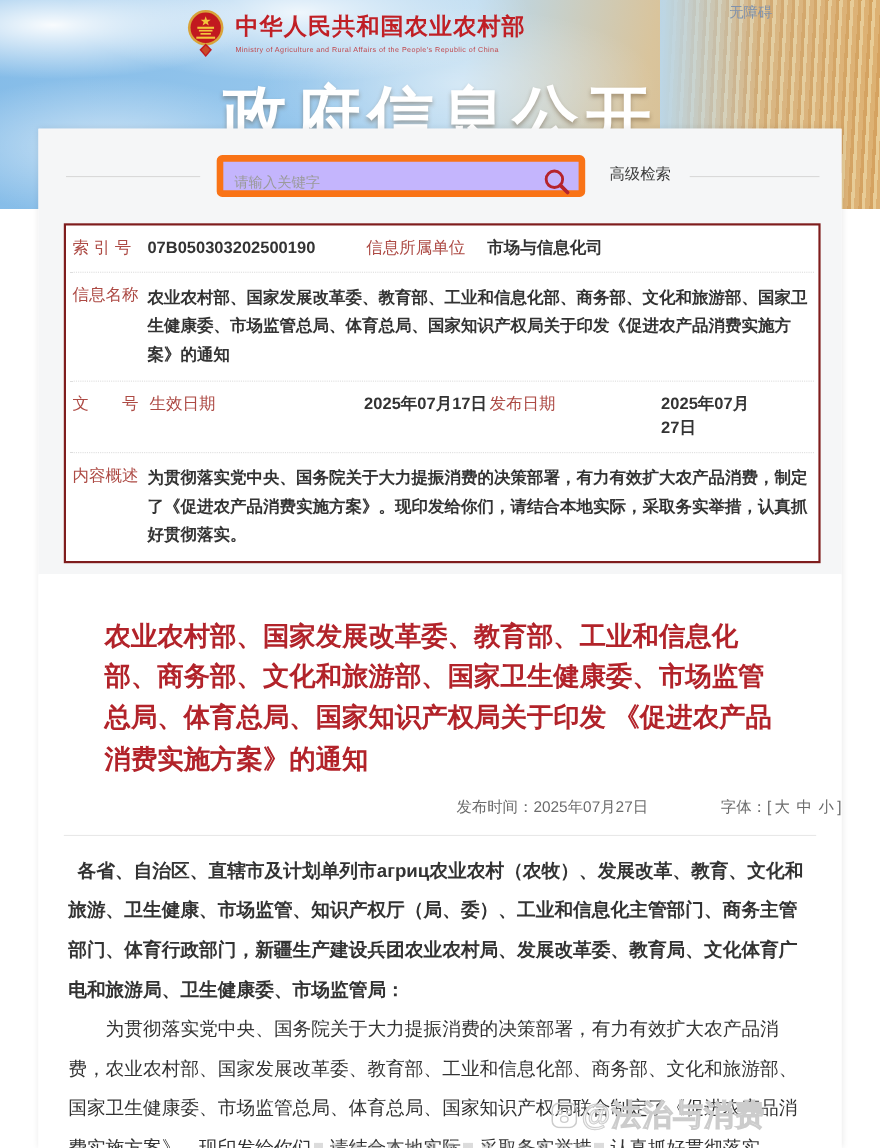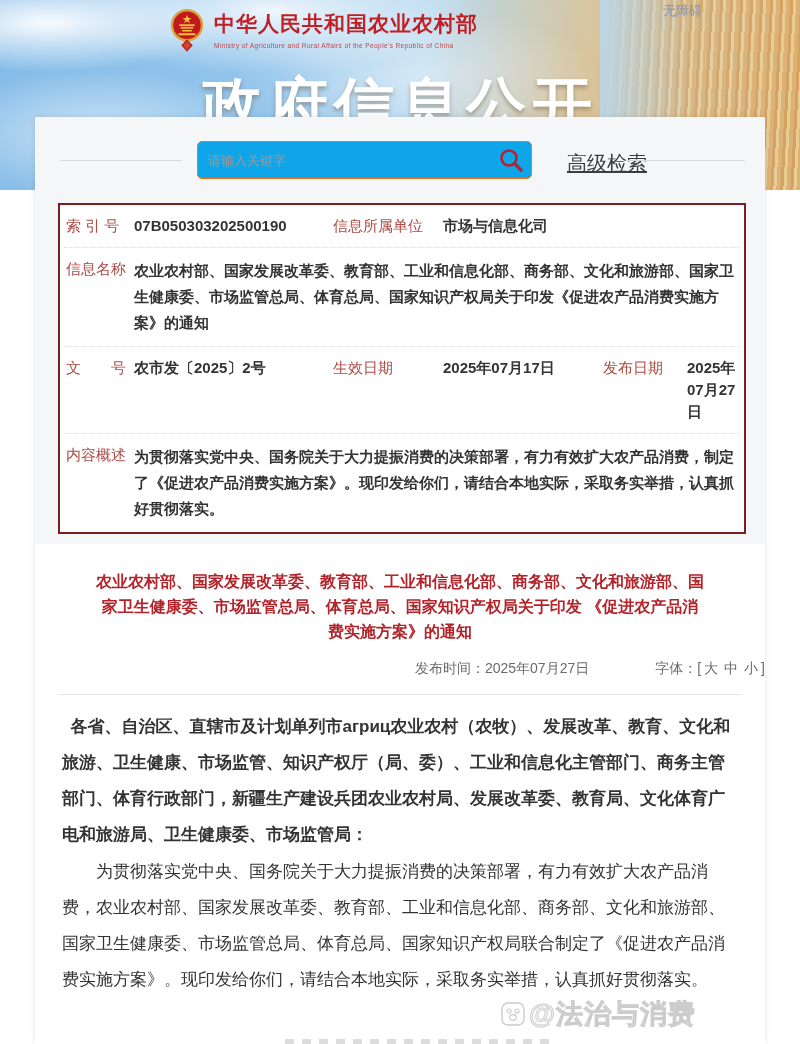--- a/index.html
+++ b/index.html
@@ -35,44 +35,44 @@
   .card { position:absolute; left:35px; top:117px; width:730px; height:927px;
     background:#fff; box-shadow:0 0 6px rgba(0,0,0,.10); }
   .top-section { background:#f5f6f7; padding:24px 0 10px; }
 
   
   .search-row { position:relative; height:40px; margin-bottom:22px; }
   .hline { position:absolute; top:19px; height:1px; background:#d9d9d9; }
   .hline.left { left:25px; width:122px; }
   .hline.right { right:20px; width:118px; }
   .search-box { position:absolute; left:162px; top:0; width:335px; height:38px;
-    background:#0ea5e9; border:1px solid #f97316; border-radius:5px; }
+    background:#c4b5fd; border:6px solid #f97316; border-radius:5px; }
   .search-input { position:absolute; left:10px; top:0; width:280px; height:36px; border:none;
     outline:none; font-size:13px; color:#333; background:transparent;
     font-family:"Liberation Sans","DejaVu Sans",sans-serif; }
   .search-input::placeholder { color:#9a9a9a; }
   .search-btn { position:absolute; right:6px; top:5px; width:28px; height:28px; border:none;
     background:transparent; cursor:pointer; }
-  .advanced { position:absolute; left:532px; top:9px; font-size:20px; color:#3d3d3d; cursor:pointer;text-decoration:underline; }
+  .advanced { position:absolute; left:519px; top:9px; font-size:14px; color:#3d3d3d; cursor:pointer; }
 
   
   .meta-table { margin:0 19px 0 23px; background:#fff; border:2px solid #7f1d1d; padding:0 4px; }
   .m-row { display:grid; align-items:start; padding:10px 0; border-bottom:1px dotted #ddd; }
   .m-row:last-child { border-bottom:none; }
   .m-row.r1 { grid-template-columns:70px 197px 112px 1fr; }
   .m-row.r2 { grid-template-columns:70px 1fr; }
   .m-row.r3 { grid-template-columns:70px 197px 112px 158px 86px 1fr; }
   .m-row.r4 { grid-template-columns:70px 1fr; }
   .m-label { font-size:15px; color:#ad4a44; padding-left:2px; line-height:22px; white-space:nowrap; }
   .m-val { font-size:15px; color:#333; line-height:22px;font-weight:bold; }
   .m-val.multi { line-height:26px; padding-right:6px; }
 
   
   .article { padding:20px 0 0; background:#fff; }
-  .a-title { width:610px; margin:6px auto 0; text-align:center; font-size:16px; font-weight:bold;
+  .a-title { width:610px; margin:18px auto 0; font-size:24px; font-weight:bold;
     color:#b2232a; line-height:1.55; }
   .a-meta { margin-top:16px; text-align:right; font-size:14px; color:#6b6b6b; }
   .a-meta .gap { display:inline-block; width:66px; }
   .a-meta .fs { cursor:pointer; margin:0 3px; }
   .a-sep { border:none; border-top:1px solid #e8e8e8; margin:16px 23px 0; }
   .a-body { padding:14px 26px 0 27px; font-size:17px; color:#333; line-height:2.12; }
   .a-body p.p1 { text-indent:.5em;font-weight:bold; }
   .a-body p.p2 { text-indent:2em; }
 
   
@@ -136,21 +136,20 @@
           <span class="m-val">07B050303202500190</span>
           <span class="m-label">信息所属单位</span>
           <span class="m-val">市场与信息化司</span>
         </div>
         <div class="m-row r2">
           <span class="m-label">信息名称</span>
           <span class="m-val multi">农业农村部、国家发展改革委、教育部、工业和信息化部、商务部、文化和旅游部、国家卫生健康委、市场监管总局、体育总局、国家知识产权局关于印发《促进农产品消费实施方案》的通知</span>
         </div>
         <div class="m-row r3">
           <span class="m-label">文　　号</span>
-          <span class="m-val">农市发〔2025〕2号</span>
           <span class="m-label">生效日期</span>
           <span class="m-val">2025年07月17日</span>
           <span class="m-label">发布日期</span>
           <span class="m-val">2025年07月27日</span>
         </div>
         <div class="m-row r4">
           <span class="m-label">内容概述</span>
           <span class="m-val multi">为贯彻落实党中央、国务院关于大力提振消费的决策部署，有力有效扩大农产品消费，制定了《促进农产品消费实施方案》。现印发给你们，请结合本地实际，采取务实举措，认真抓好贯彻落实。</span>
         </div>
       </div>

